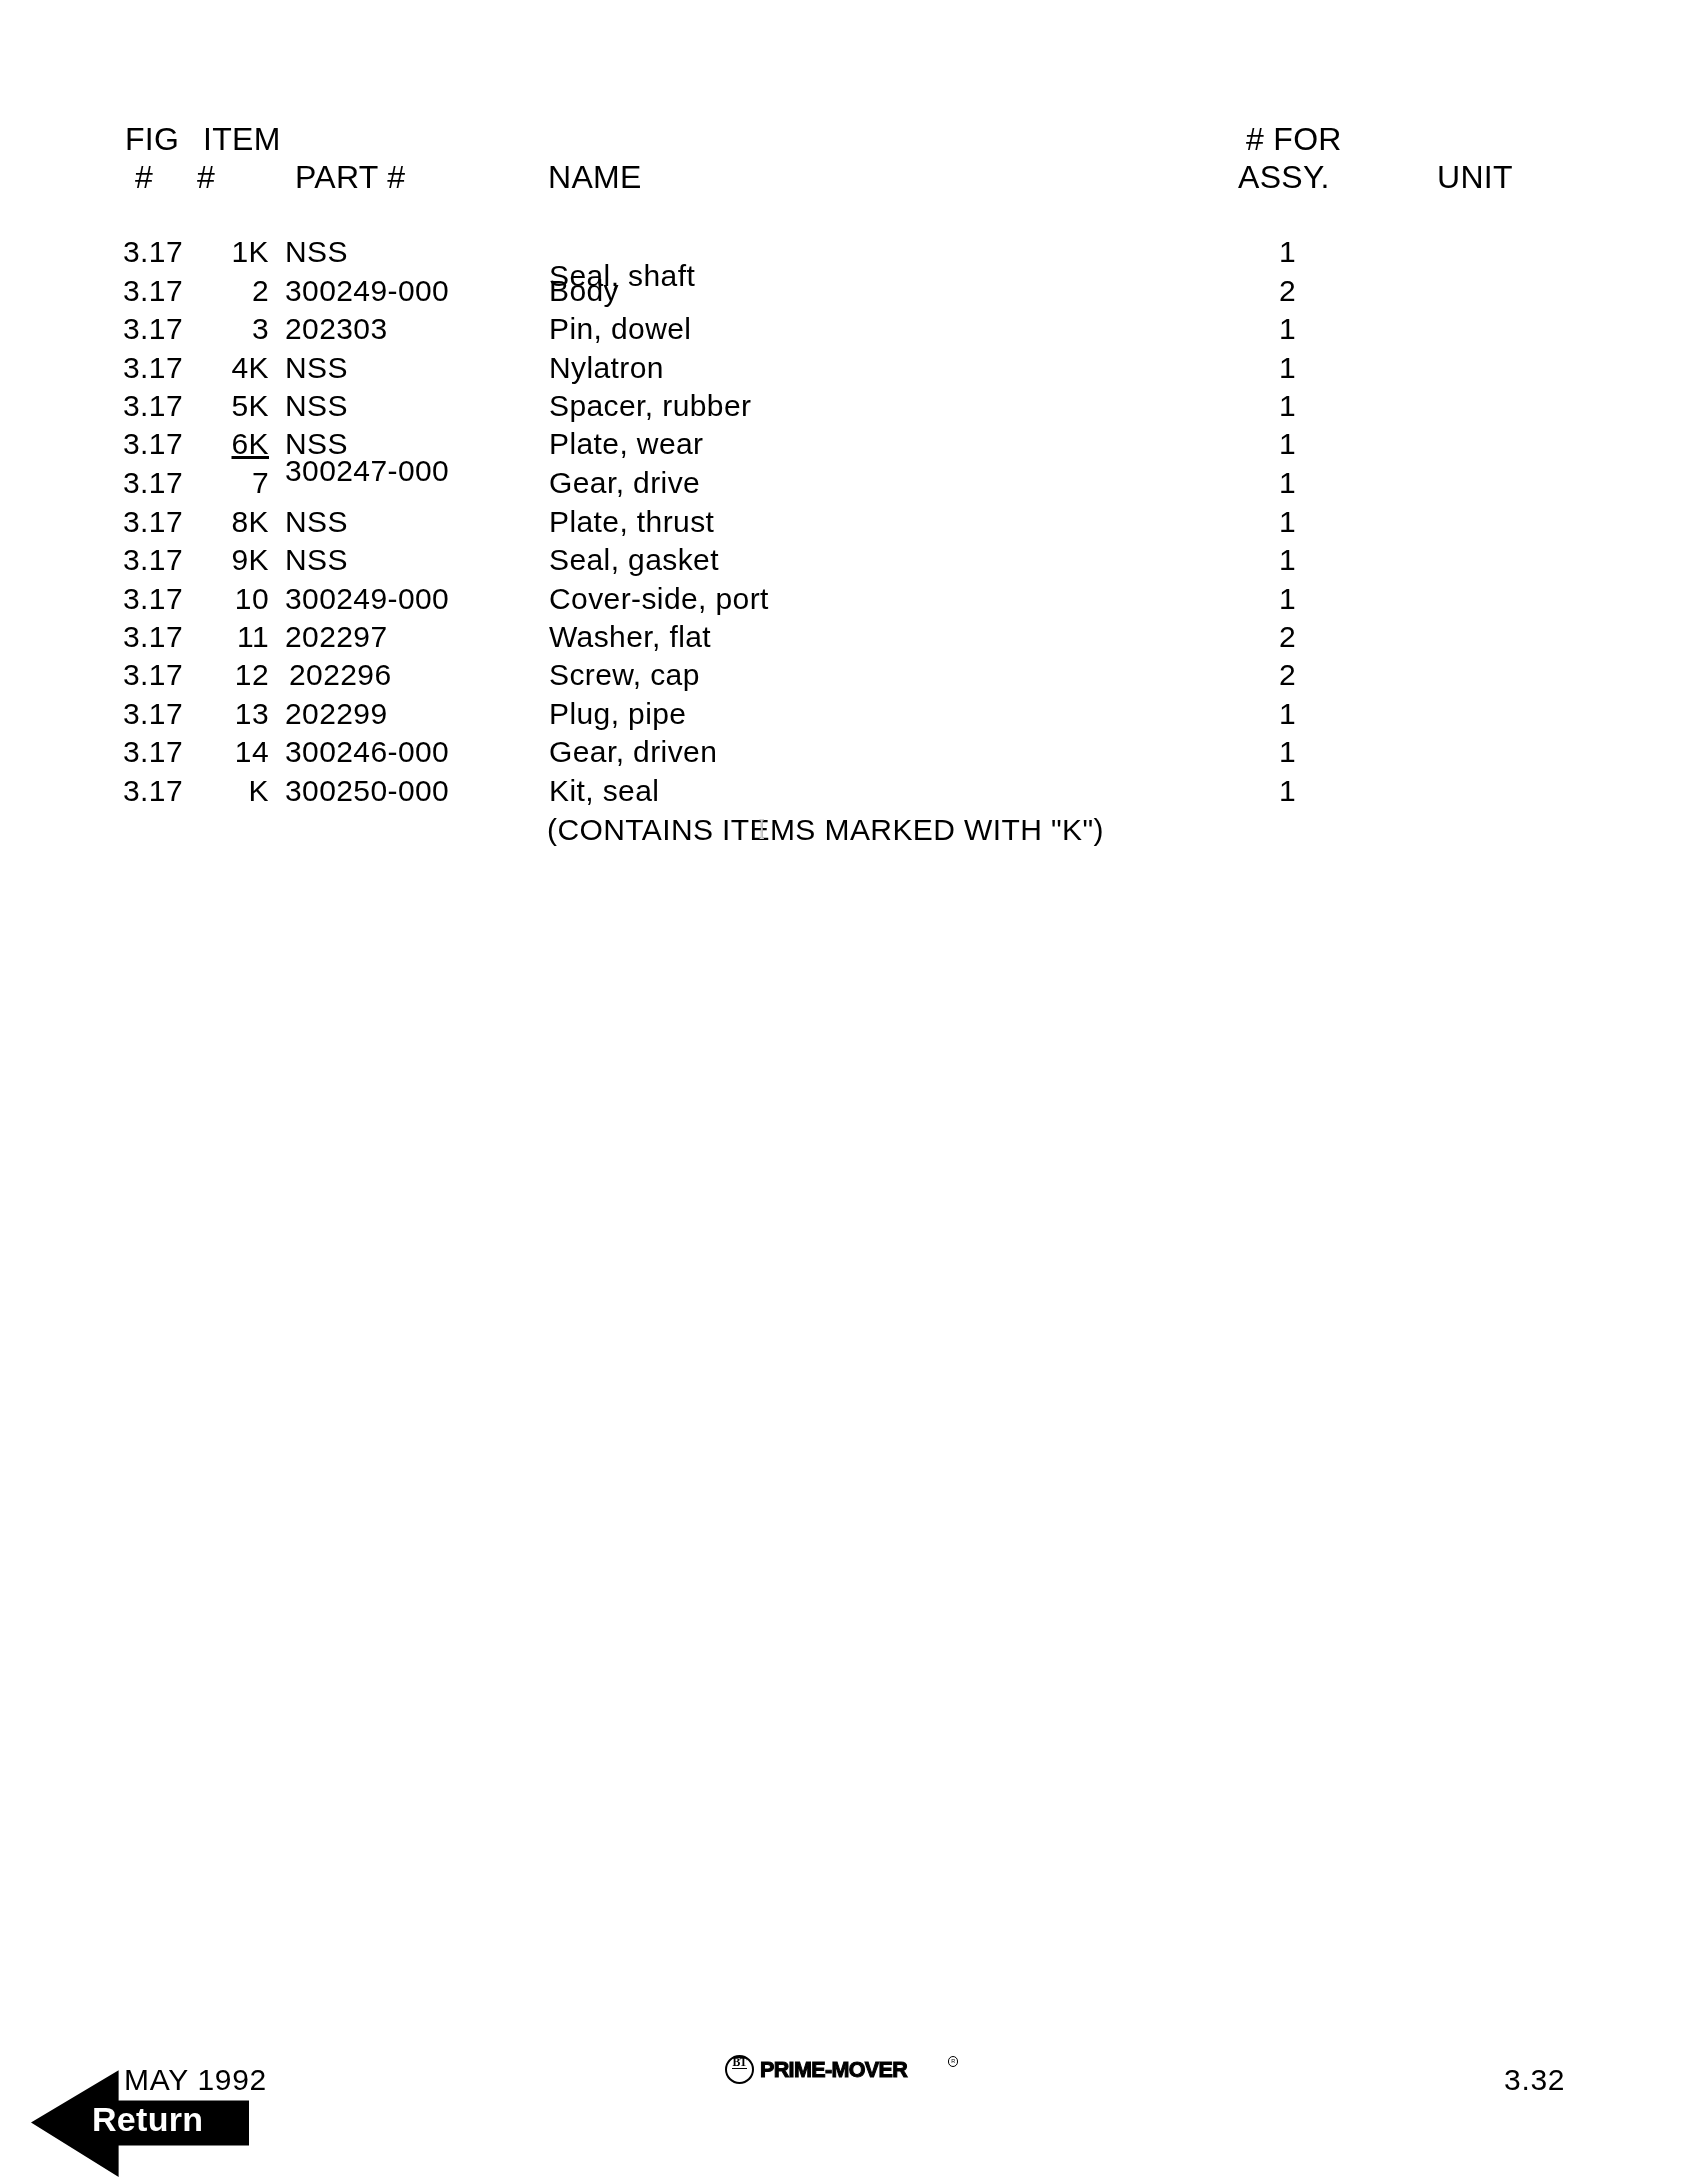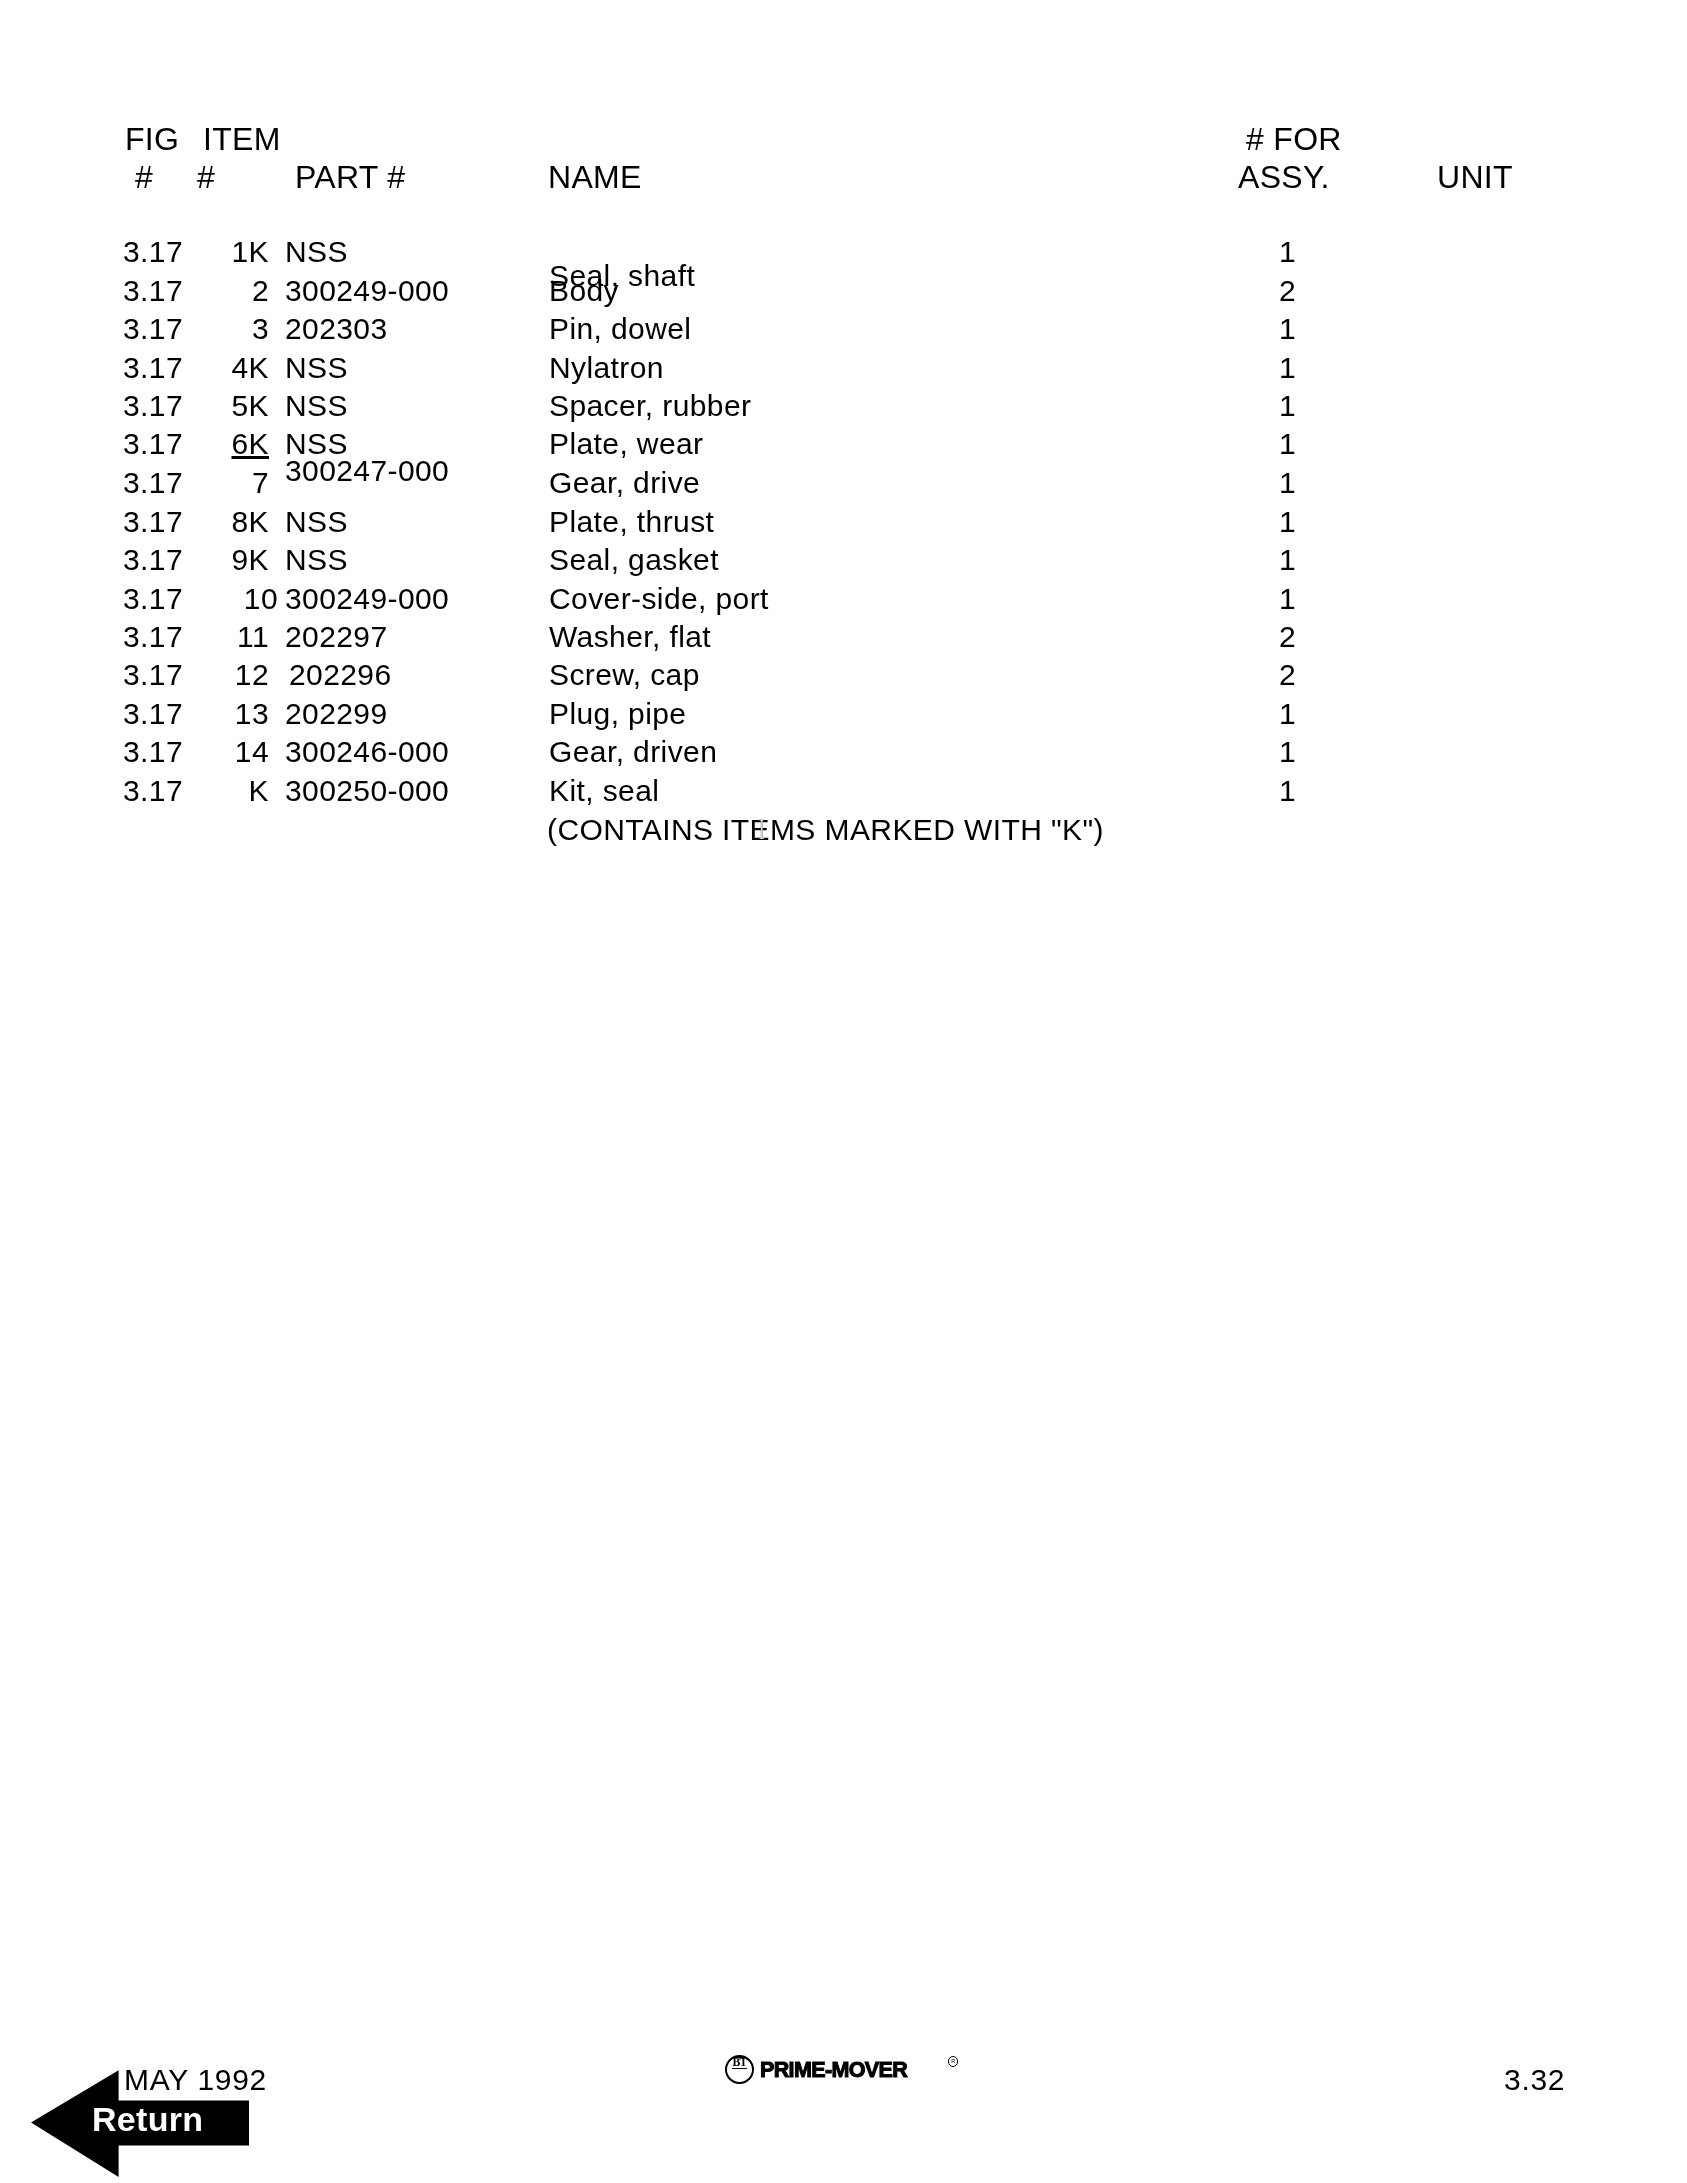--- a/index.html
+++ b/index.html
@@ -237,21 +237,21 @@
       <div class="abs cell" style="left:123px; top:545px;">3.17</div>
       <div class="abs cell right" style="left:207px; width:62px; top:545px;">9K</div>
       <div class="abs cell" style="left:285px; top:545px;">NSS</div>
       <div class="abs cell" style="left:549px; top:545px;">Seal, gasket</div>
       <div class="abs cell center" style="left:1267px; width:41px; top:545px;">1</div>
       <div class="abs cell" style="left:1437px; top:545px;"></div>
     </div>
 
     <div>
       <div class="abs cell" style="left:123px; top:584px;">3.17</div>
-      <div class="abs cell right" style="left:216px; width:62px; top:584px;">10</div>
+      <div class="abs cell right" style="left:207px; width:62px; top:584px;">10</div>
       <div class="abs cell" style="left:285px; top:584px;">300249-000</div>
       <div class="abs cell" style="left:549px; top:584px;">Cover-side, port</div>
       <div class="abs cell center" style="left:1267px; width:41px; top:584px;">1</div>
       <div class="abs cell" style="left:1437px; top:584px;"></div>
     </div>
 
     <div>
       <div class="abs cell" style="left:123px; top:622px;">3.17</div>
       <div class="abs cell right" style="left:207px; width:62px; top:622px;">11</div>
       <div class="abs cell" style="left:285px; top:622px;">202297</div>

